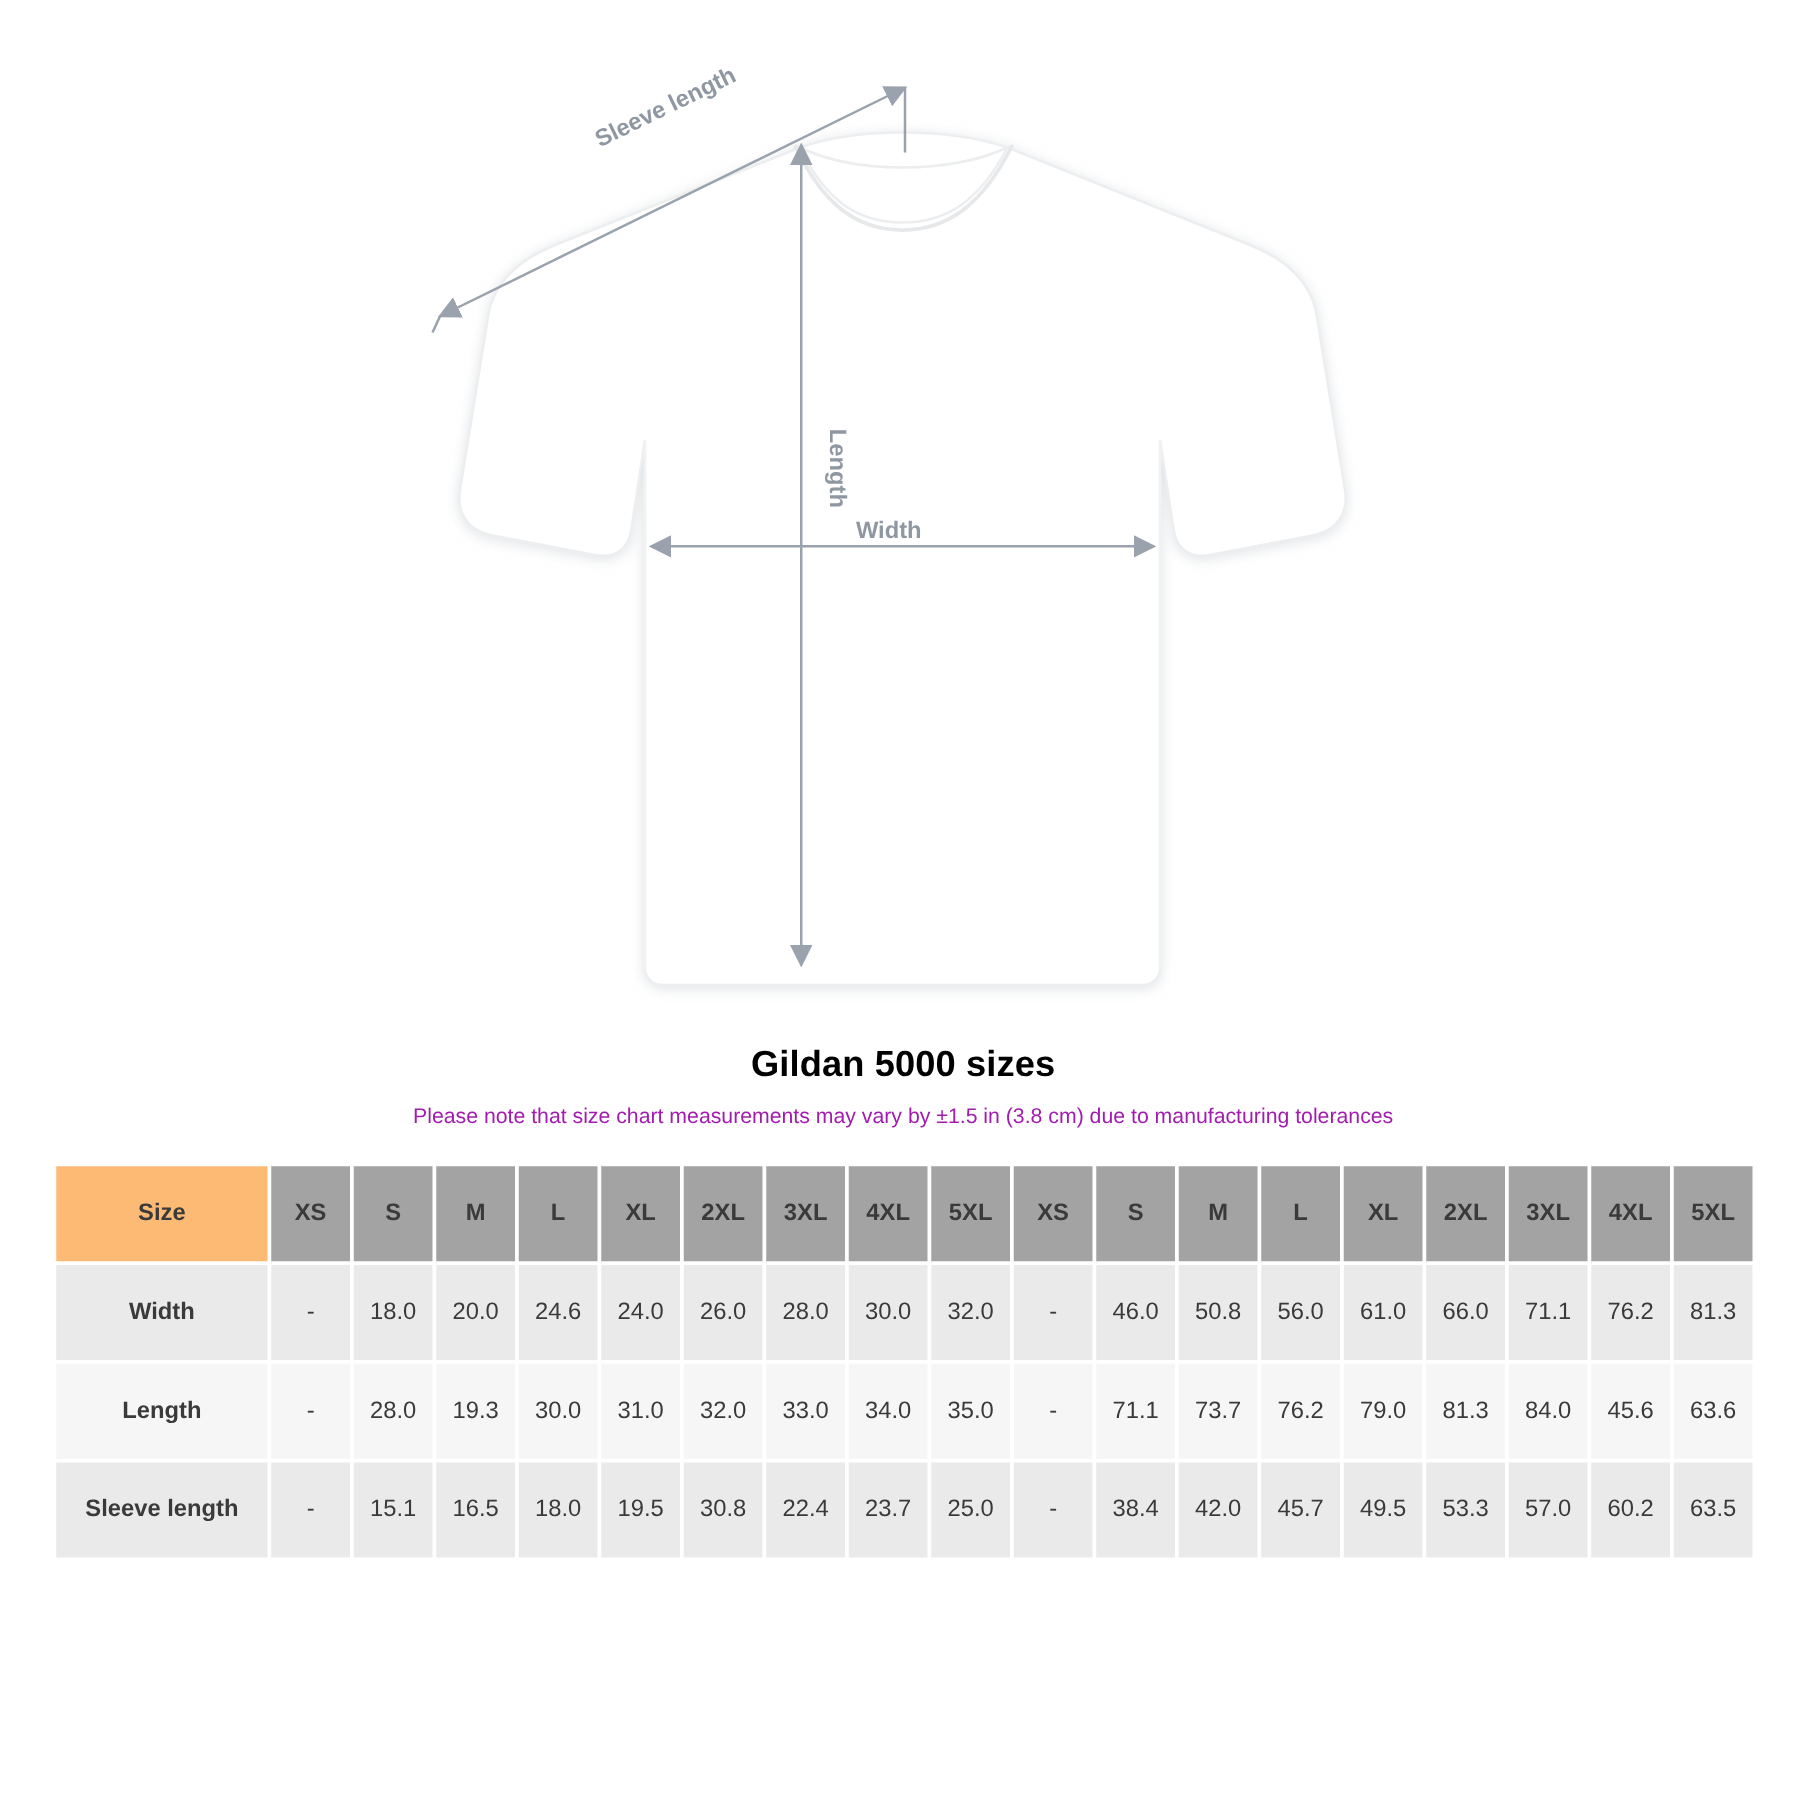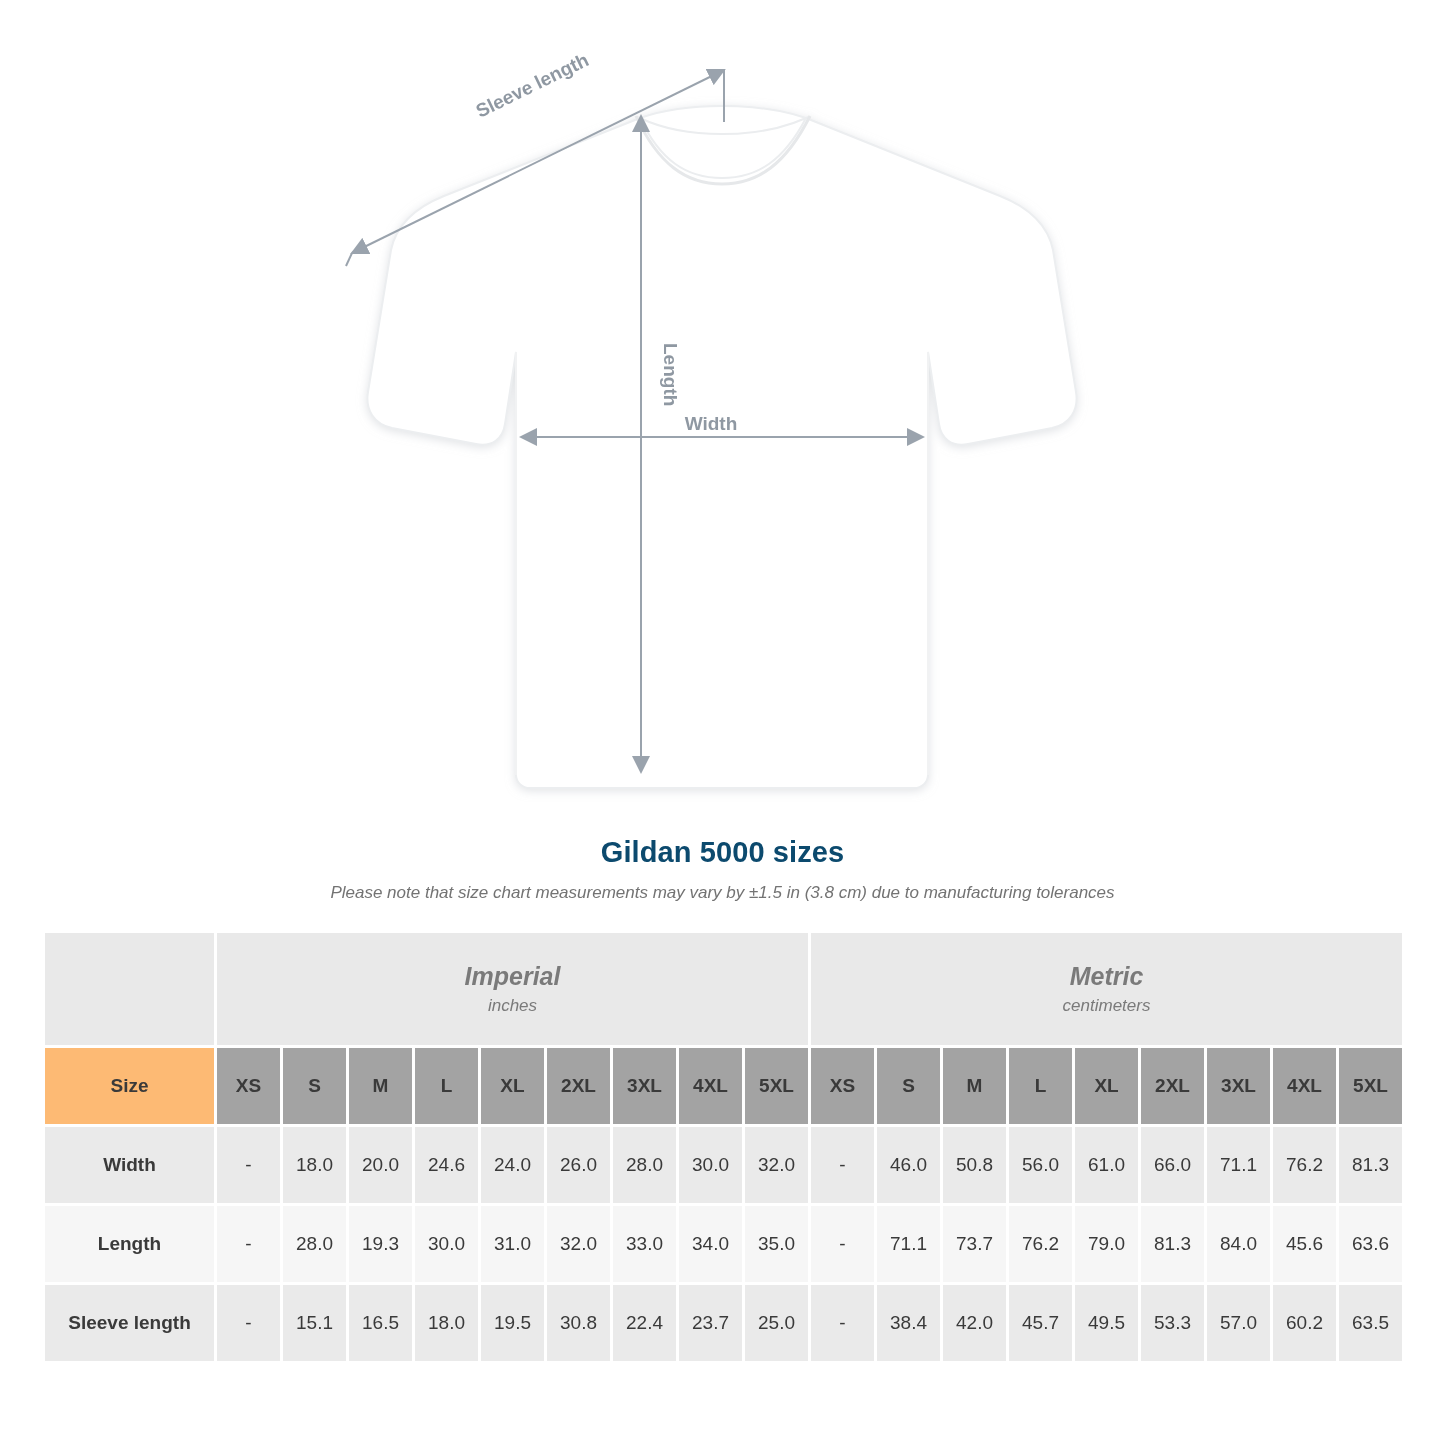--- a/index.html
+++ b/index.html
@@ -31,27 +31,26 @@
   }
 
   
   .heading-block {
     text-align: center;
     margin-top: 6px;
   }
   .chart-title {
     font-size: 29px;
     font-weight: bold;
-    color: #0c4a6e;
+    color: #000000;
     letter-spacing: 0.1px;
   }
   .chart-note {
     font-size: 17px;
-    font-style: italic;
-    color: #737373;
+    color: #a21caf;
     margin-top: 14px;
   }
 
   
   .table-wrap {
     margin: 27px 42px 0 42px;
   }
   table.size-table {
     width: 1361px;
     border-collapse: collapse;
@@ -199,31 +198,20 @@
           <col class="col-size">
           <col class="col-size">
           <col class="col-size">
         <col class="col-size">
           <col class="col-size">
           <col class="col-size">
           <col class="col-size">
       </colgroup>
       <tbody>
 
-        <tr>
-          <td class="unit-head"></td>
-          <td class="unit-head" colspan="9">
-            <div class="unit-title">Imperial</div>
-            <div class="unit-sub">inches</div>
-          </td>
-          <td class="unit-head" colspan="9">
-            <div class="unit-title">Metric</div>
-            <div class="unit-sub">centimeters</div>
-          </td>
-        </tr>
 
         <tr class="hdr-row">
           <td class="rowlabel">Size</td>
           <td>XS</td>
           <td>S</td>
           <td>M</td>
           <td>L</td>
           <td>XL</td>
           <td>2XL</td>
           <td>3XL</td>

